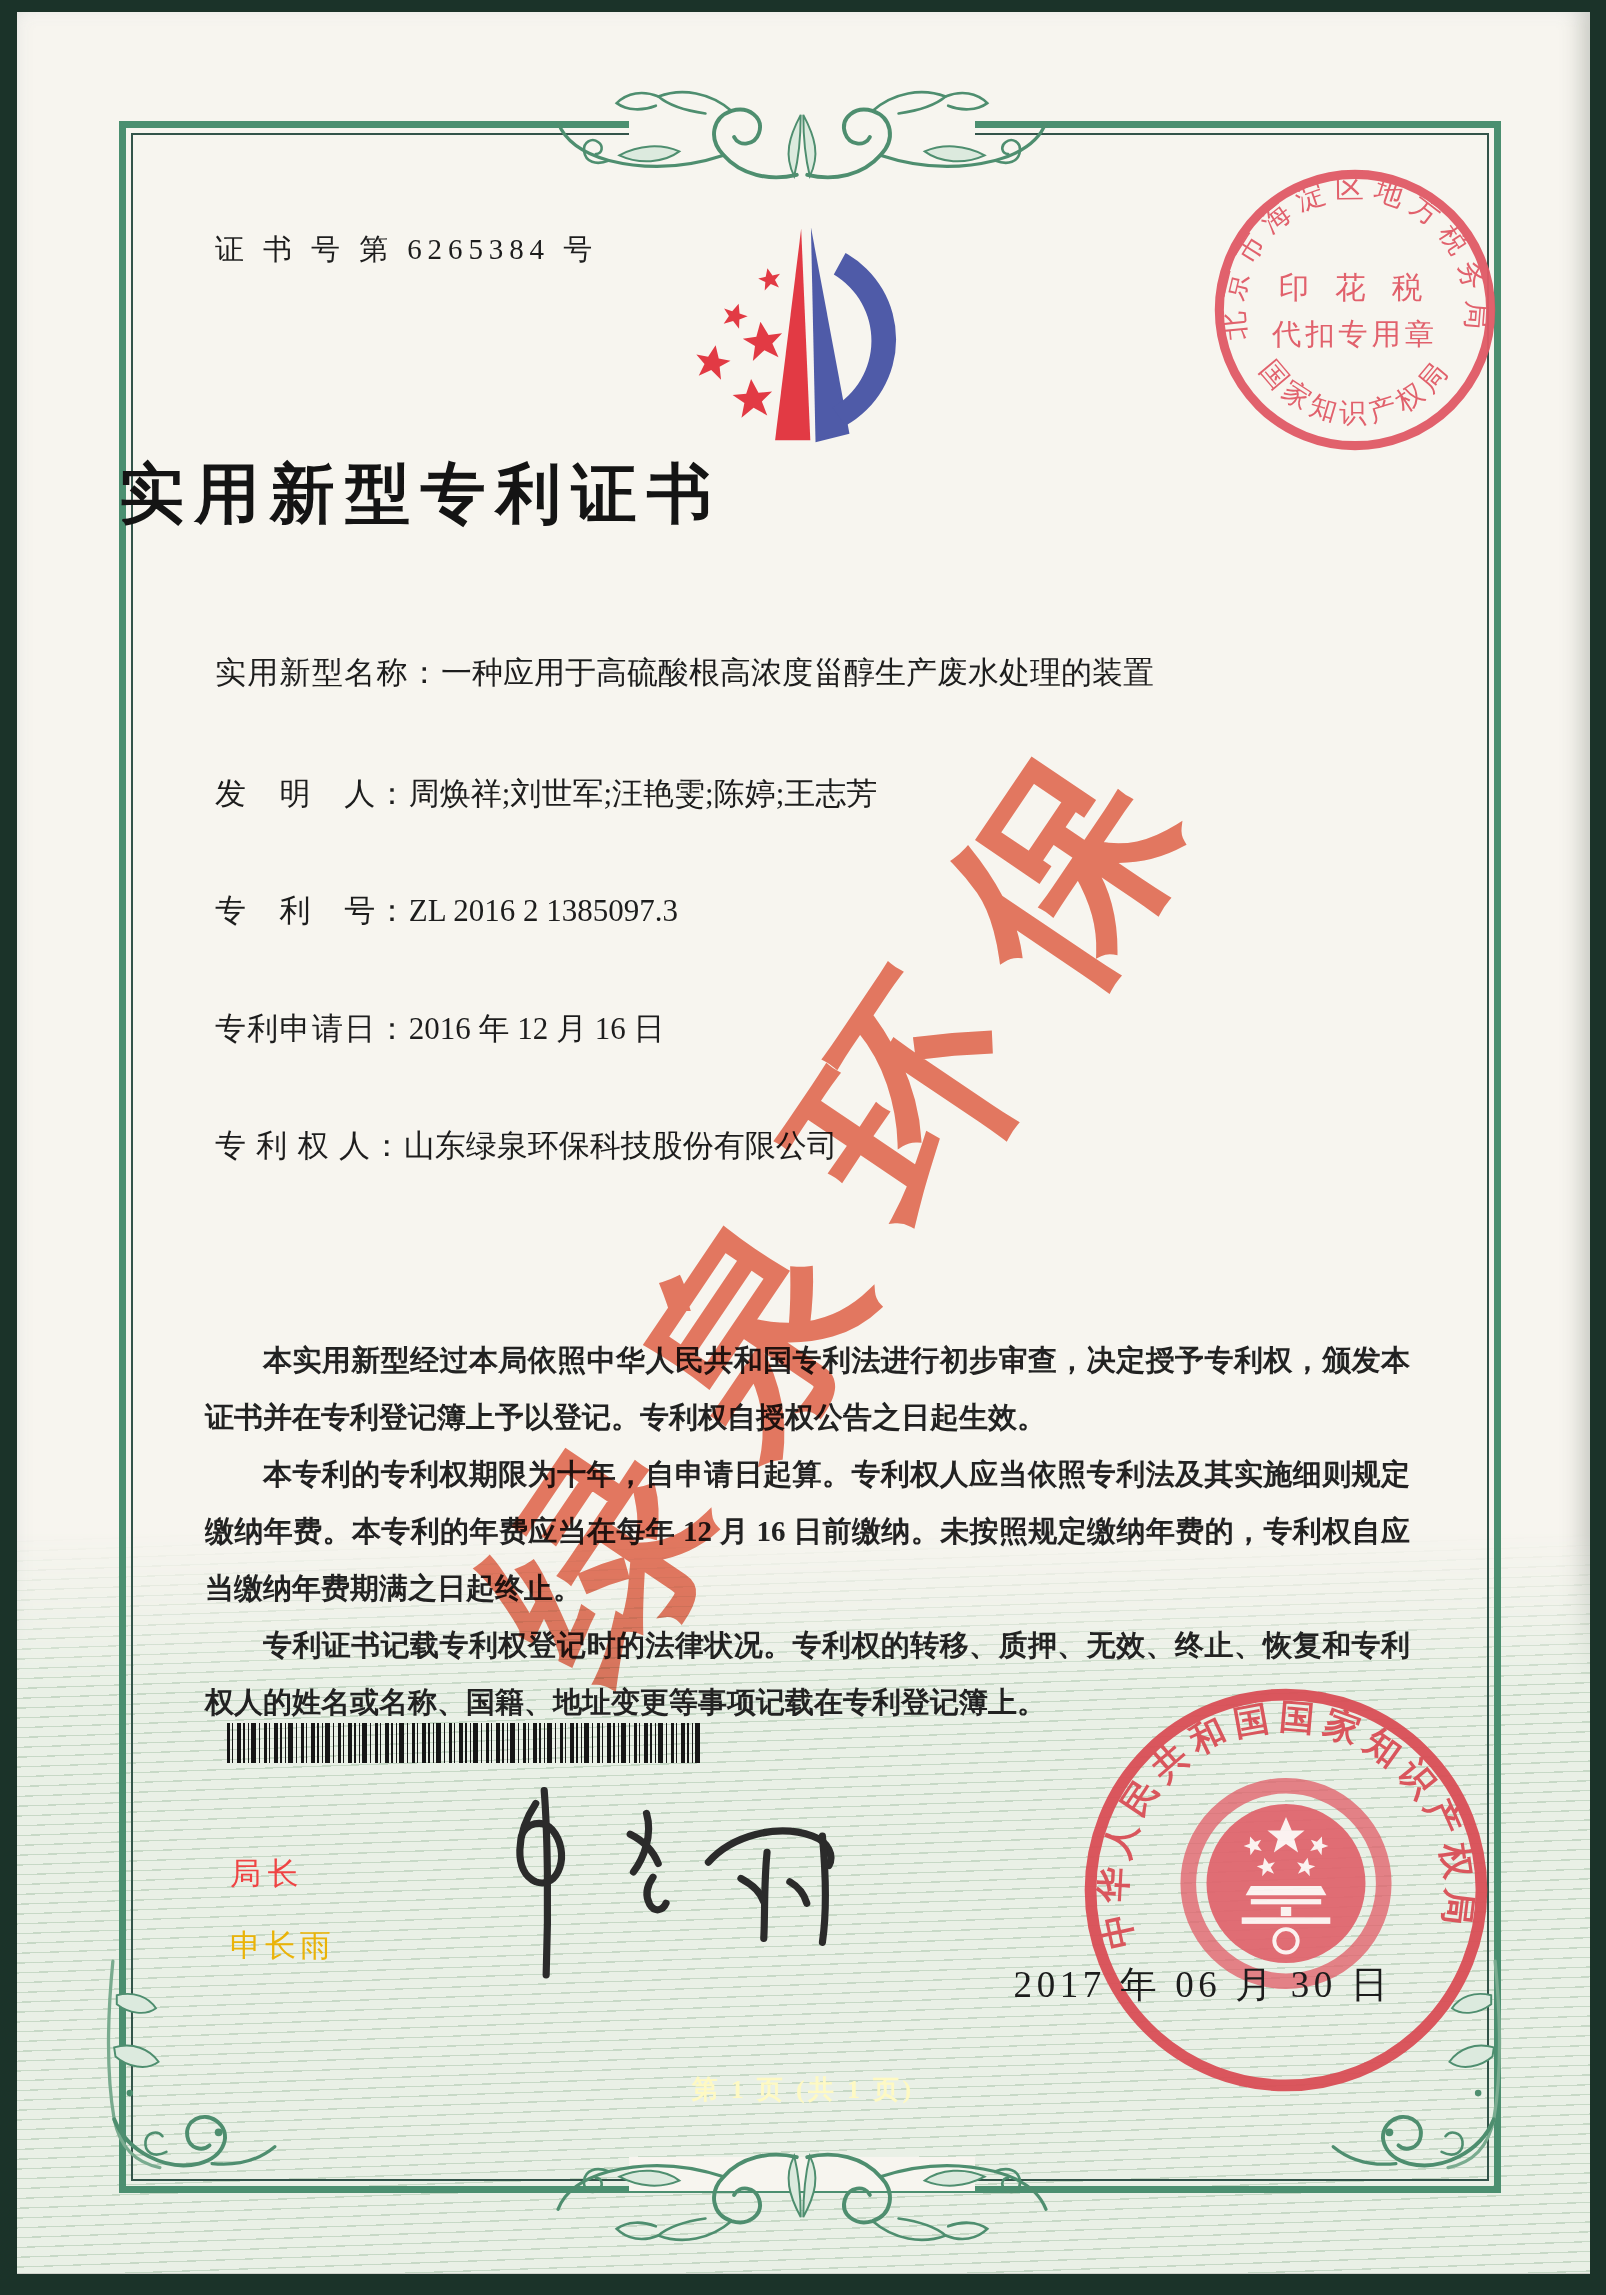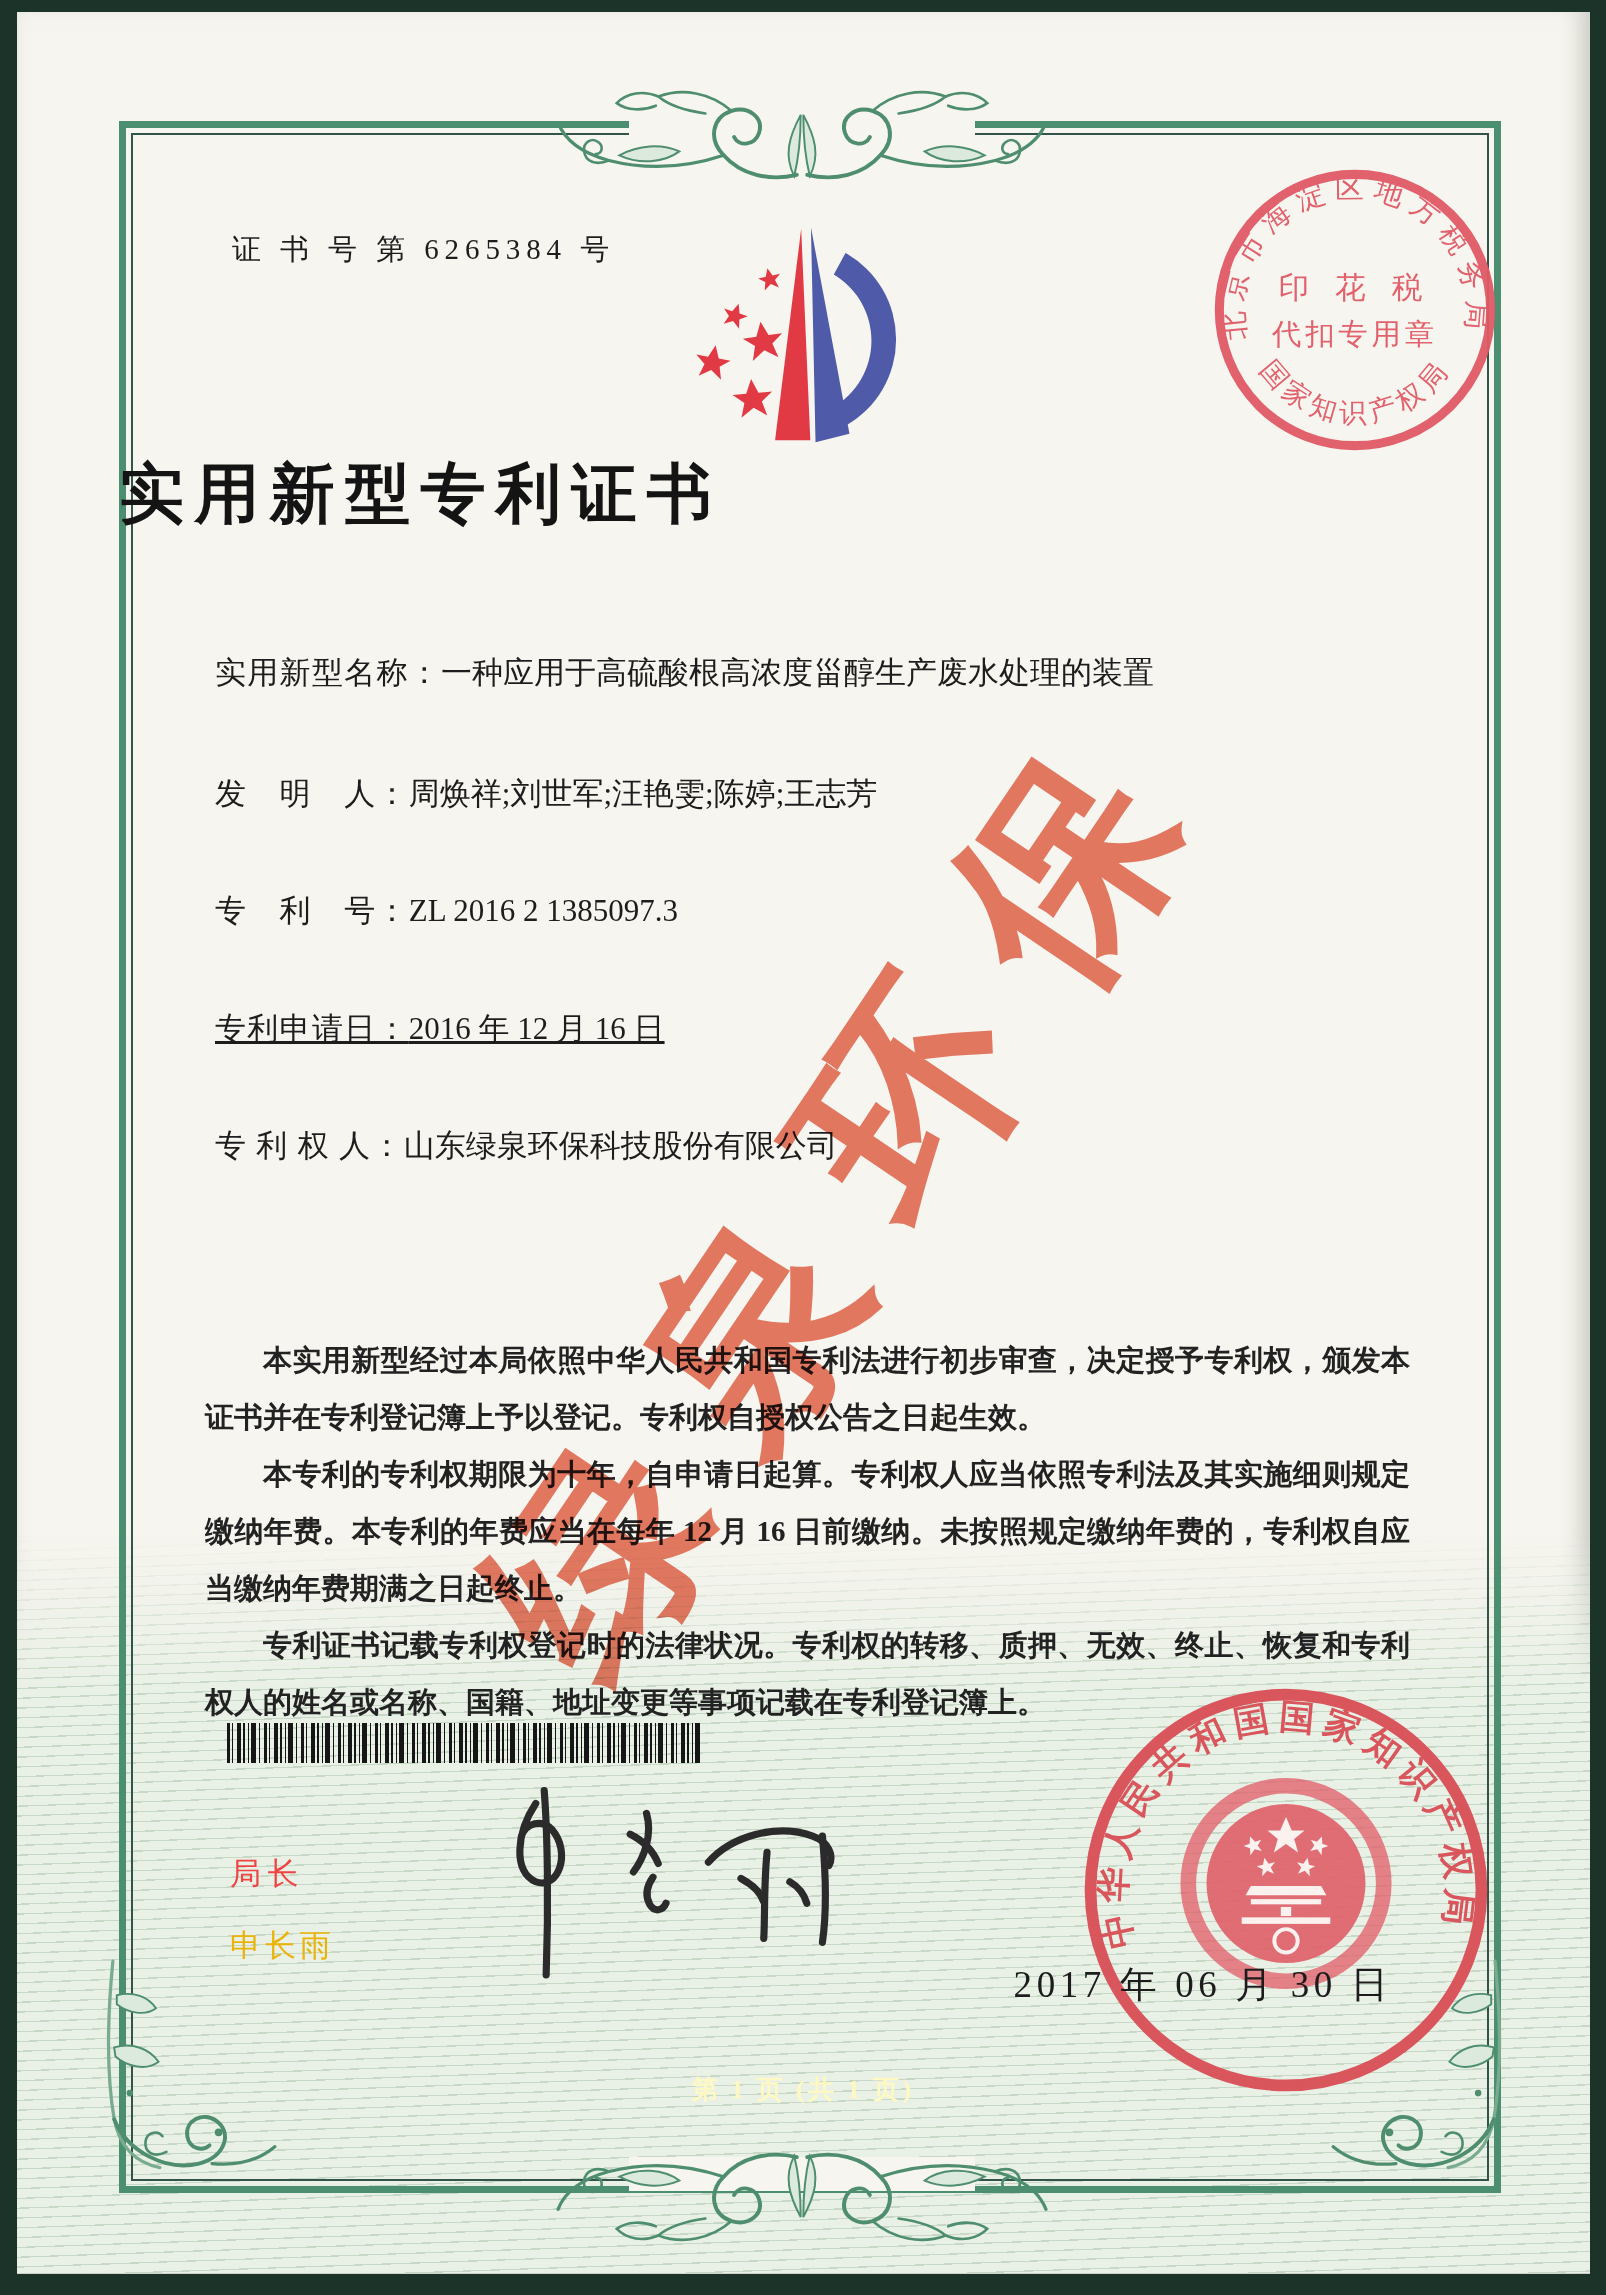--- a/index.html
+++ b/index.html
@@ -10,21 +10,21 @@
   
   #guilloche{position:absolute;left:0;top:1519px;width:1573px;height:742px;background-color:#e9f0e6;
          background-image:repeating-linear-gradient(178deg, rgba(110,155,115,.28) 0 1.3px, rgba(0,0,0,0) 1.3px 9.8px);
          -webkit-mask-image:linear-gradient(rgba(0,0,0,0),#000 157px);mask-image:linear-gradient(rgba(0,0,0,0),#000 157px);}
   
   .frame{position:absolute;left:119px;top:121px;width:1368px;height:2058px;border:7.8px solid #4b8f70;z-index:1;}
   .frame-inner{position:absolute;left:4.6px;top:4.6px;right:4.6px;bottom:4.6px;border:2px solid #33544a;}
   .frame-gap{position:absolute;background:#f7f5ef;z-index:2;}
   .ornament{position:absolute;z-index:3;}
   
-  .certno{position:absolute;left:232px;top:230px;font-size:29px;letter-spacing:5.9px;color:#1d1d1d;z-index:4;}
+  .certno{position:absolute;left:215px;top:230px;font-size:29px;letter-spacing:5.9px;color:#1d1d1d;z-index:4;}
   .title{position:absolute;left:119px;top:450px;width:1368px;font-size:65px;font-weight:bold;
          letter-spacing:10.4px;color:#141414;z-index:4;}
   .fieldrow{position:absolute;left:215px;width:1193px;font-size:31px;color:#1d1d1d;z-index:4;white-space:nowrap;}
   .fieldrow .lab{letter-spacing:1.3px;}
   .paras{position:absolute;left:205px;top:1332px;width:1205px;z-index:4;font-weight:bold;}
   .paras p{margin:0;font-size:29px;line-height:57px;color:#222;text-align:justify;text-indent:2em;}
   .barcode{position:absolute;left:227px;top:1723px;width:475px;height:40px;z-index:4;
      background:repeating-linear-gradient(90deg,
        #161616 0 2.6px, rgba(0,0,0,0) 2.6px 4.6px,
        #161616 4.6px 6.5px, rgba(0,0,0,0) 6.5px 10.4px,
@@ -131,21 +131,21 @@
 
   <div class="fieldrow" style="top:652px;">
     <span class="lab">实用新型名称：</span><span>一种应用于高硫酸根高浓度甾醇生产废水处理的装置</span>
   </div>
   <div class="fieldrow" style="top:773px;">
     <span class="lab">发　明　人：</span><span>周焕祥;刘世军;汪艳雯;陈婷;王志芳</span>
   </div>
   <div class="fieldrow" style="top:890px;">
     <span class="lab">专　利　号：</span><span>ZL 2016 2 1385097.3</span>
   </div>
-  <div class="fieldrow" style="top:1008px;text-decoration:underline;">
+  <div class="fieldrow" style="top:1008px;">
     <span class="lab">专利申请日：</span><span>2016 年 12 月 16 日</span>
   </div>
   <div class="fieldrow" style="top:1125px;">
     <span class="lab">专 利 权 人：</span><span>山东绿泉环保科技股份有限公司</span>
   </div>
 
   <div class="paras">
     <p>本实用新型经过本局依照中华人民共和国专利法进行初步审查，决定授予专利权，颁发本证书并在专利登记簿上予以登记。专利权自授权公告之日起生效。</p>
     <p>本专利的专利权期限为十年，自申请日起算。专利权人应当依照专利法及其实施细则规定缴纳年费。本专利的年费应当在每年 12 月 16 日前缴纳。未按照规定缴纳年费的，专利权自应当缴纳年费期满之日起终止。</p>
     <p>专利证书记载专利权登记时的法律状况。专利权的转移、质押、无效、终止、恢复和专利权人的姓名或名称、国籍、地址变更等事项记载在专利登记簿上。</p>

